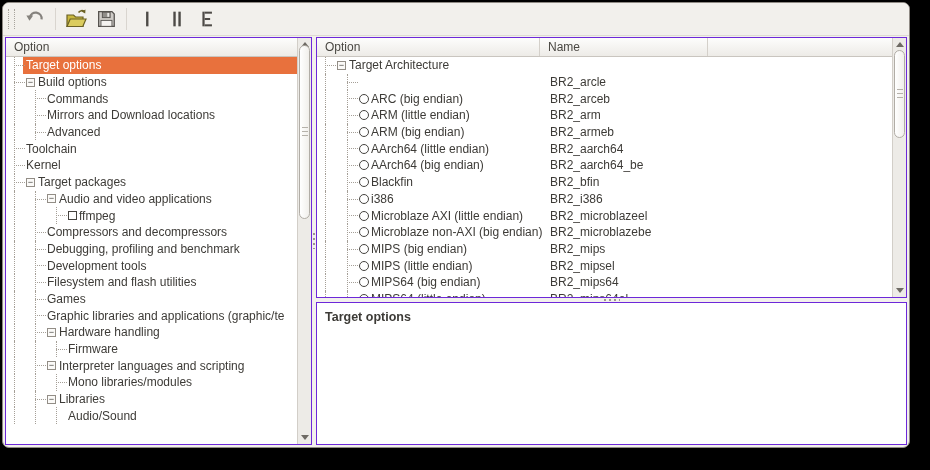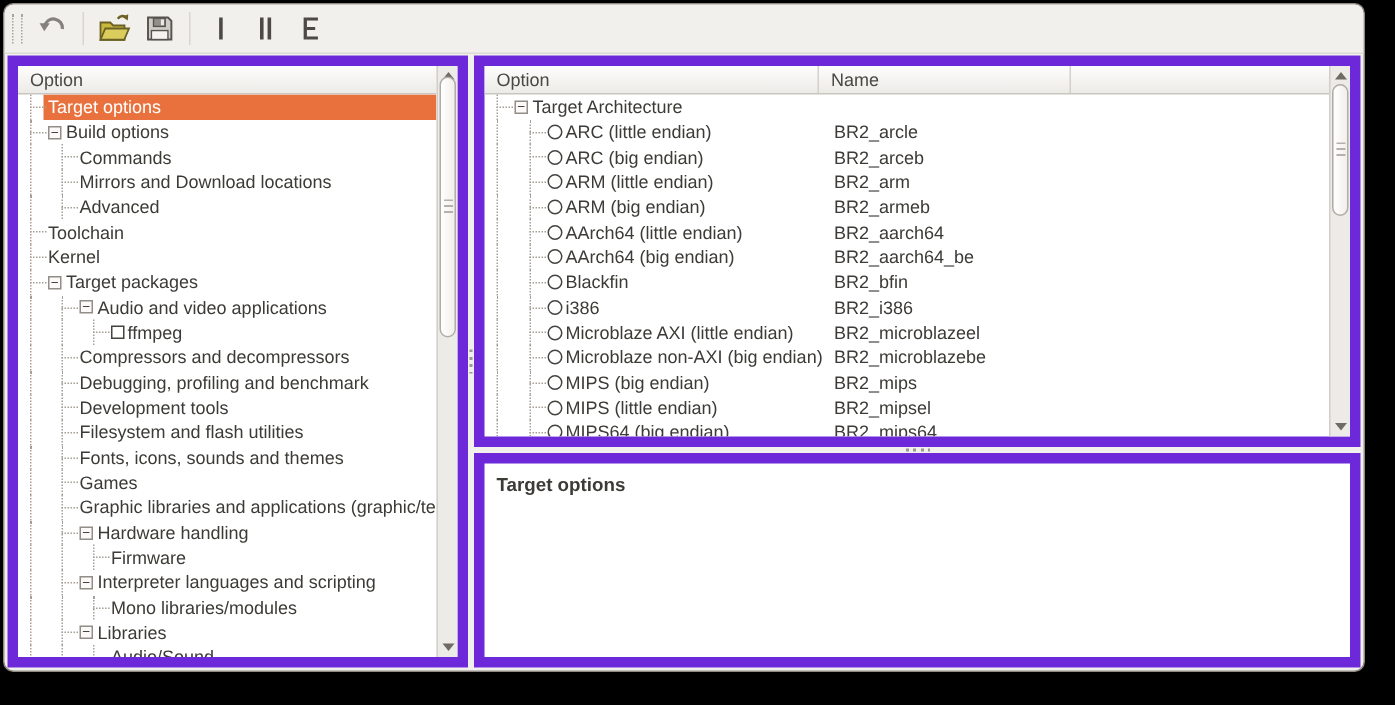--- a/index.html
+++ b/index.html
@@ -8,21 +8,21 @@
     border:1px solid #8f8a84;border-radius:7px;box-sizing:border-box;overflow:hidden;}
   
   .toolbar{position:absolute;left:0;top:0;right:0;height:32px;background:#f2f0ec;
     border-bottom:1px solid #dedad4;display:flex;align-items:center;padding-left:3px;}
   .tb-handle{width:5px;height:20px;border-left:1px dotted #a8a49d;border-right:1px dotted #a8a49d;margin:0 5px 0 2px;}
   .tb-btn{width:30px;height:28px;display:flex;align-items:center;justify-content:center;background:transparent;border:0;padding:0;}
   .tb-sep{width:1px;height:22px;background:#d9d5cf;margin:0 5px;}
   .tb-btn svg{display:block;}
   
   .main{position:absolute;left:0;top:32px;right:0;bottom:0;}
-  .panel{position:absolute;background:#fff;border:7px solid #6d28d9;box-sizing:border-box;overflow:hidden;}
+  .panel{position:absolute;background:#fff;border:1px solid #6d28d9;box-sizing:border-box;overflow:hidden;}
   .left-panel{left:2px;top:2px;width:307px;bottom:2px;}
   .vsplitter{position:absolute;left:309px;top:2px;width:4px;bottom:2px;}
   .right-col{position:absolute;left:313px;top:2px;right:2px;bottom:2px;}
   .list-panel{left:0;top:0;right:0;height:261px;}
   .hsplitter{position:absolute;left:0;top:261px;right:0;height:4px;}
   .desc-panel{left:0;top:265px;right:0;bottom:0;}
   .grip-v{position:absolute;left:1px;top:50%;margin-top:-8px;width:2px;height:16px;
     background-image:repeating-linear-gradient(#9c978f 0 2px,transparent 2px 5px);}
   .grip-h{position:absolute;top:1px;left:50%;margin-left:-8px;height:2px;width:16px;
     background-image:repeating-linear-gradient(90deg,#9c978f 0 2px,transparent 2px 5px);}
@@ -227,28 +227,20 @@
             <span class="hconn" style="left: 29px; width: 11px; top: 8px;"></span>
             <span class="lblwrap" style="margin-left: 38px;">
               <span>Filesystem and flash utilities</span>
             </span>
           </div>
           <div class="row">
             <span class="spine" style="left: 8px;"></span>
             <span class="spine" style="left: 29px;"></span>
             <span class="hconn" style="left: 29px; width: 11px; top: 8px;"></span>
             <span class="lblwrap" style="margin-left: 38px;">
-              <span>Fonts, icons, sounds and themes</span>
-            </span>
-          </div>
-          <div class="row">
-            <span class="spine" style="left: 8px;"></span>
-            <span class="spine" style="left: 29px;"></span>
-            <span class="hconn" style="left: 29px; width: 11px; top: 8px;"></span>
-            <span class="lblwrap" style="margin-left: 38px;">
               <span>Games</span>
             </span>
           </div>
           <div class="row">
             <span class="spine" style="left: 8px;"></span>
             <span class="spine" style="left: 29px;"></span>
             <span class="hconn" style="left: 29px; width: 11px; top: 8px;"></span>
             <span class="lblwrap" style="margin-left: 38px;">
               <span>Graphic libraries and applications (graphic/te</span>
             </span>
@@ -340,24 +332,20 @@
               <span class="hconn" style="left: 8px; width: 11px; top: 8px;"></span>
               <span class="lblwrap" style="margin-left: 17px;">
                 <span class="expander">−</span>
                 <span>Target Architecture</span>
               </span>
             </div>
             <div class="row">
               <span class="spine" style="left: 8px;"></span>
               <span class="spine" style="left: 30px;"></span>
               <span class="hconn" style="left: 30px; width: 11px; top: 8px;"></span>
-              <span class="lblwrap" style="margin-left: 39px;">
-                <span class="rdo"></span>
-                <span>ARC (little endian)</span>
-              </span>
               <span class="symname">BR2_arcle</span>
             </div>
             <div class="row">
               <span class="spine" style="left: 8px;"></span>
               <span class="spine" style="left: 30px;"></span>
               <span class="hconn" style="left: 30px; width: 11px; top: 8px;"></span>
               <span class="lblwrap" style="margin-left: 39px;">
                 <span class="rdo"></span>
                 <span>ARC (big endian)</span>
               </span>

